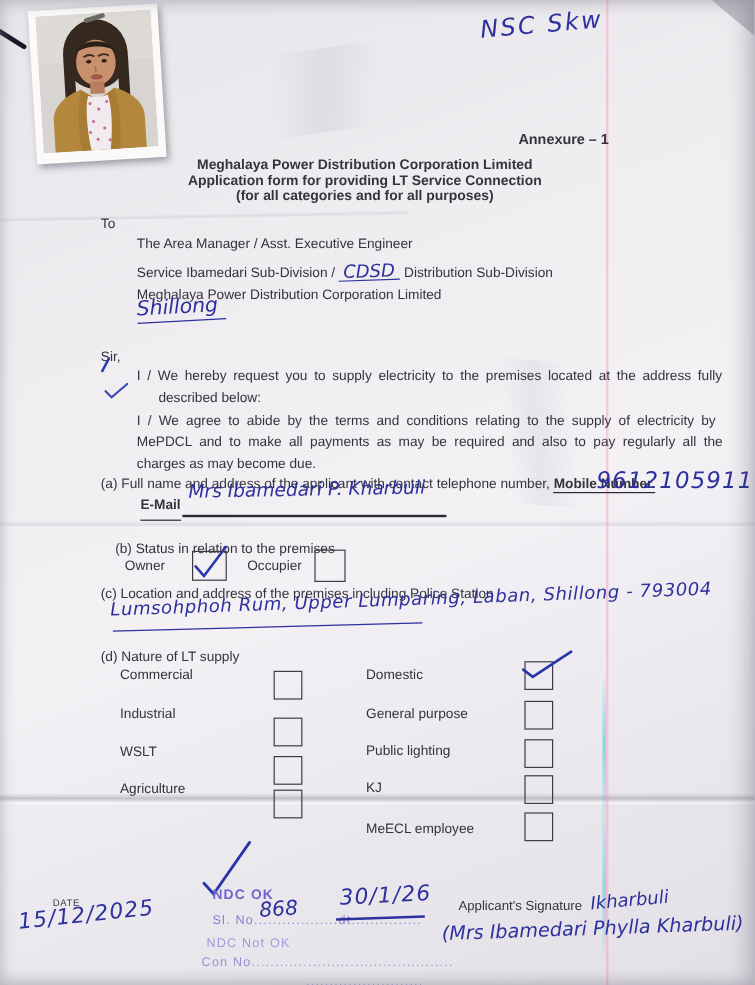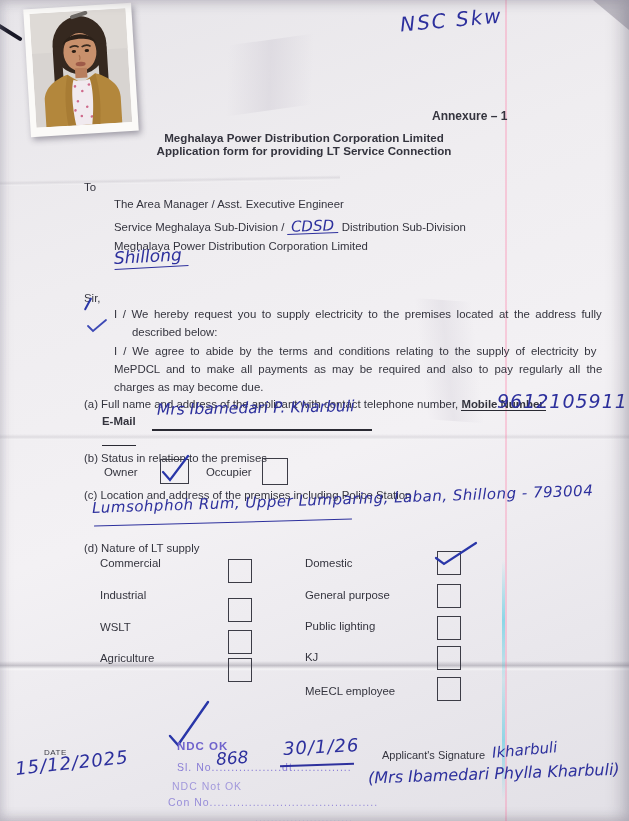--- a/index.html
+++ b/index.html
@@ -81,26 +81,27 @@
       <path d="M62,63 C66,80 66,96 64,114 L56,114 C59,96 59,76 56,68 Z" fill="#a87c34"></path>
     </svg>
   </div>
 
   <div class="abs hw" style="left:400px;top:8px;font-size:20px;transform:rotate(-5deg);letter-spacing:2px;">NSC Skw</div>
 
   <div class="abs printed bold" style="left:432px;top:110px;font-size:12px;">Annexure – 1</div>
   <div class="abs" style="left:134px;top:131px;width:340px;text-align:center;">
     <div class="printed bold" style="font-size:11.6px;">Meghalaya Power Distribution Corporation Limited</div>
     <div class="printed bold" style="font-size:11.6px;">Application form for providing LT Service Connection</div>
+    <div class="printed bold" style="font-size:11.6px;">(for all categories and for all purposes)</div>
   </div>
 
   <div class="abs printed" style="left:84px;top:181px;">To</div>
   <div class="abs printed" style="left:114px;top:198px;">The Area Manager / Asst. Executive Engineer</div>
   <div class="abs printed" style="left:114px;top:220px;">
-    <span>Service Meghalaya Sub-Division /</span>
+    <span>Service Ibamedari Sub-Division /</span>
     <span class="hw" style="font-size:15px;border-bottom:1.6px solid #2d309d;display:inline-block;transform:rotate(-2deg);padding:0 4px;">CDSD</span>
     <span>Distribution Sub-Division</span>
   </div>
   <div class="abs printed" style="left:114px;top:240px;">Meghalaya Power Distribution Corporation Limited</div>
   <div class="abs hw" style="left:114px;top:246px;font-size:17px;border-bottom:1.7px solid #2d309d;transform:rotate(-3deg);padding:0 6px 1px 0;">Shillong</div>
 
   <div class="abs printed" style="left:84px;top:292px;">Sir,</div>
   <div class="tick" style="left:87px;top:297px;width:2.2px;height:14px;background:#2936a8;transform:rotate(28deg);border-radius:1px;"></div>
   <div class="abs printed" style="left:114px;top:308px;word-spacing:2.4px;">I / We hereby request you to supply electricity to the premises located at the address fully</div>
   <div class="abs printed" style="left:114px;top:326px;margin-left:18px;">described below:</div>
@@ -111,25 +112,25 @@
   </div>
   <div class="abs printed" style="left:114px;top:345px;word-spacing:2.8px;">I / We agree to abide by the terms and conditions relating to the supply of electricity by</div>
   <div class="abs printed" style="left:114px;top:363px;word-spacing:3px;">MePDCL and to make all payments as may be required and also to pay regularly all the</div>
   <div class="abs printed" style="left:114px;top:381px;">charges as may become due.</div>
 
   <div class="abs printed" style="left:84px;top:398px;width:545px;">
     <span>(a) Full name and address of the applicant with contact telephone number, </span><span class="bold" style="border-bottom:1.8px solid #2a2a33;">Mobile Number.</span>
   </div>
   <div class="abs hw" style="left:497px;top:390px;font-size:19px;letter-spacing:1px;">9612105911</div>
 
-  <div class="abs printed bold" style="left:102px;top:415px;border-bottom:1.8px solid #2a2a33;padding-bottom:17px;text-align:right;">E-Mail</div>
+  <div class="abs printed bold" style="left:117px;top:415px;border-bottom:1.8px solid #2a2a33;padding-bottom:5px;text-align:right;">E-Mail</div>
   <div class="abs" style="left:152px;top:414px;width:220px;height:15px;border-bottom:2px solid #2a2a33;"></div>
   <div class="abs hw" style="left:157px;top:399px;font-size:15.5px;transform:rotate(-1deg);">Mrs Ibamedari P. Kharbuli</div>
 
-  <div class="abs printed" style="left:84px;top:452px;">(b) Status in relation to the premises</div>
+  <div class="abs printed" style="left:96px;top:452px;">(b) Status in relation to the premises</div>
   <div class="abs printed" style="left:104px;top:466px;">Owner</div>
   <div class="abs" style="left:160px;top:459px;width:27px;height:23px;border:1.6px solid #3c3c46;"></div>
   <div class="tick" style="left:158px;top:450px;">
     <svg width="36" height="34" viewBox="0 0 36 34">
         <polyline points="5,22 12,30 30,6" fill="none" stroke="#2936a8" stroke-width="2.2" stroke-linecap="round"></polyline>
       </svg>
   </div>
   <div class="abs printed" style="left:206px;top:466px;">Occupier</div>
   <div class="abs" style="left:262px;top:458px;width:24px;height:25px;border:1.6px solid #3c3c46;"></div>
 

